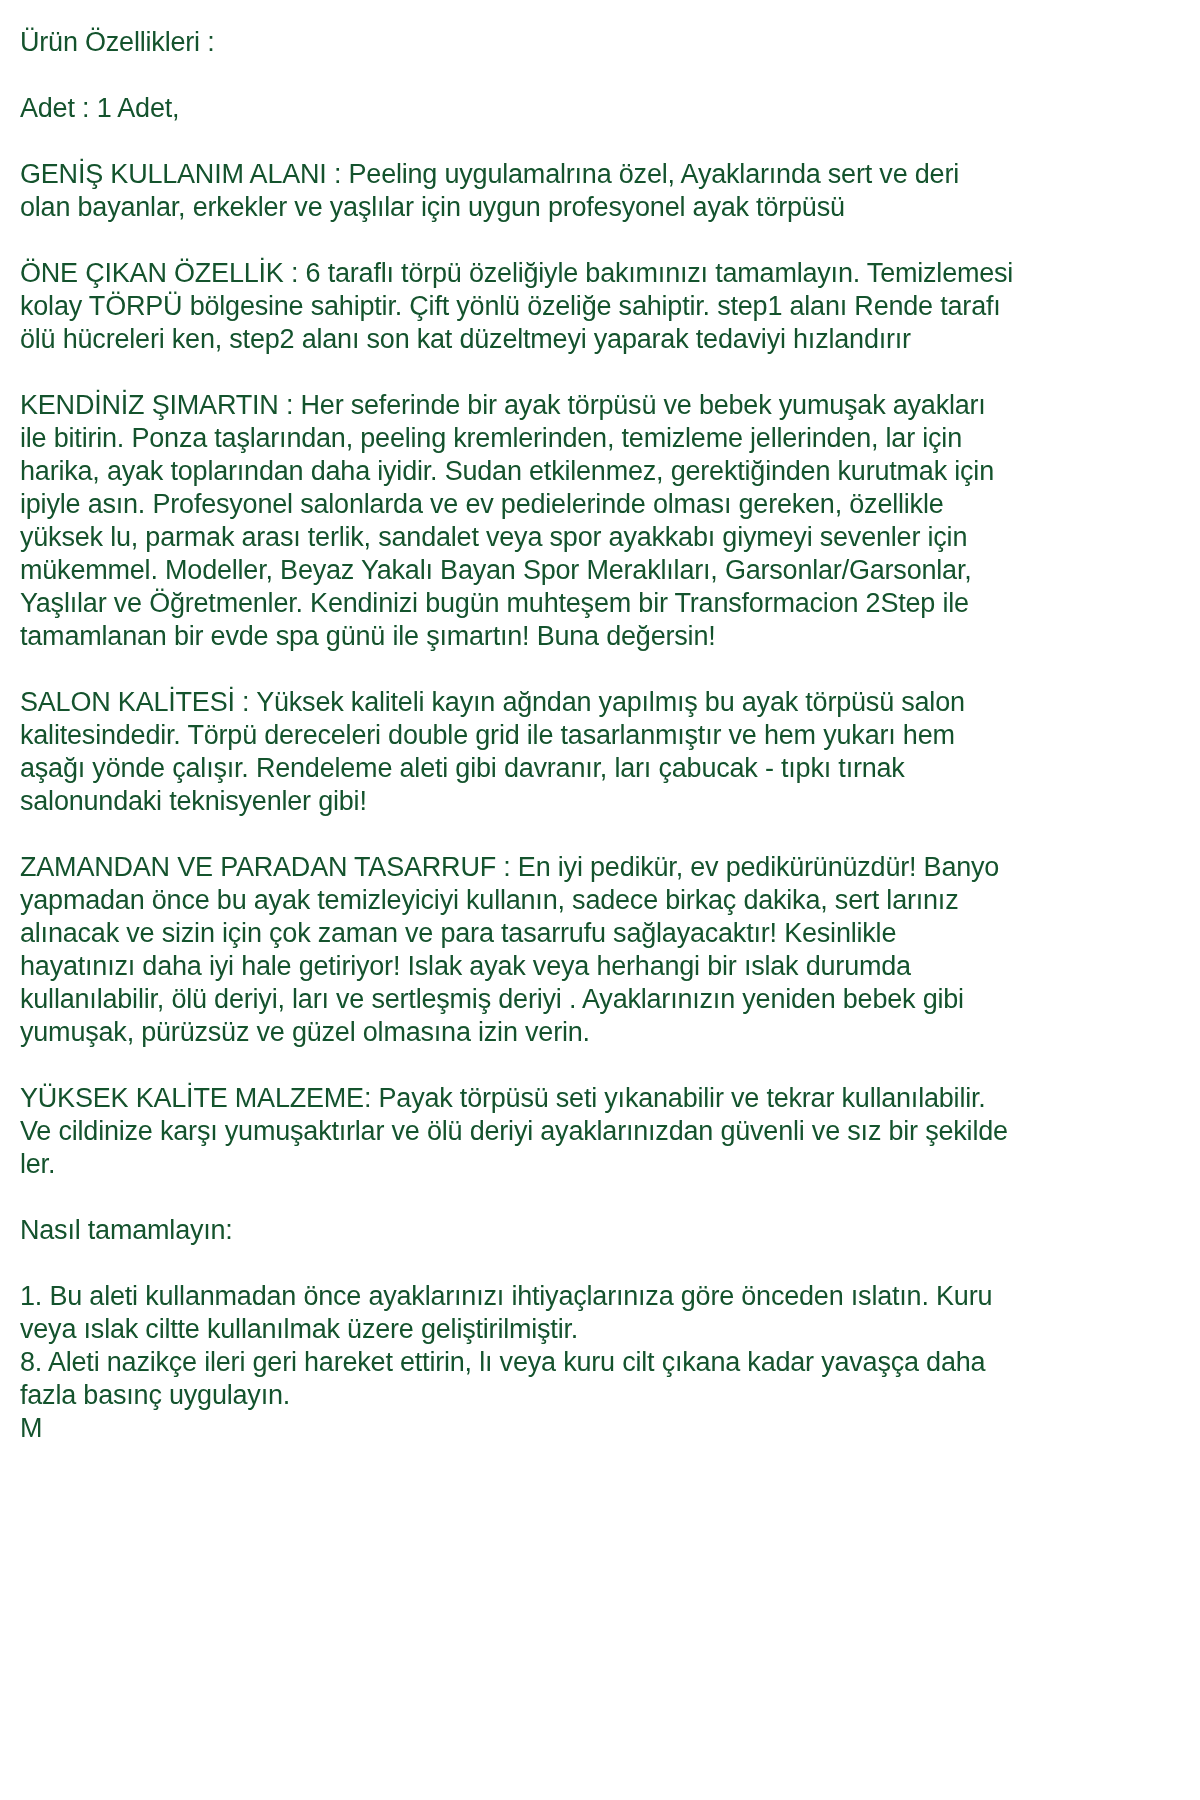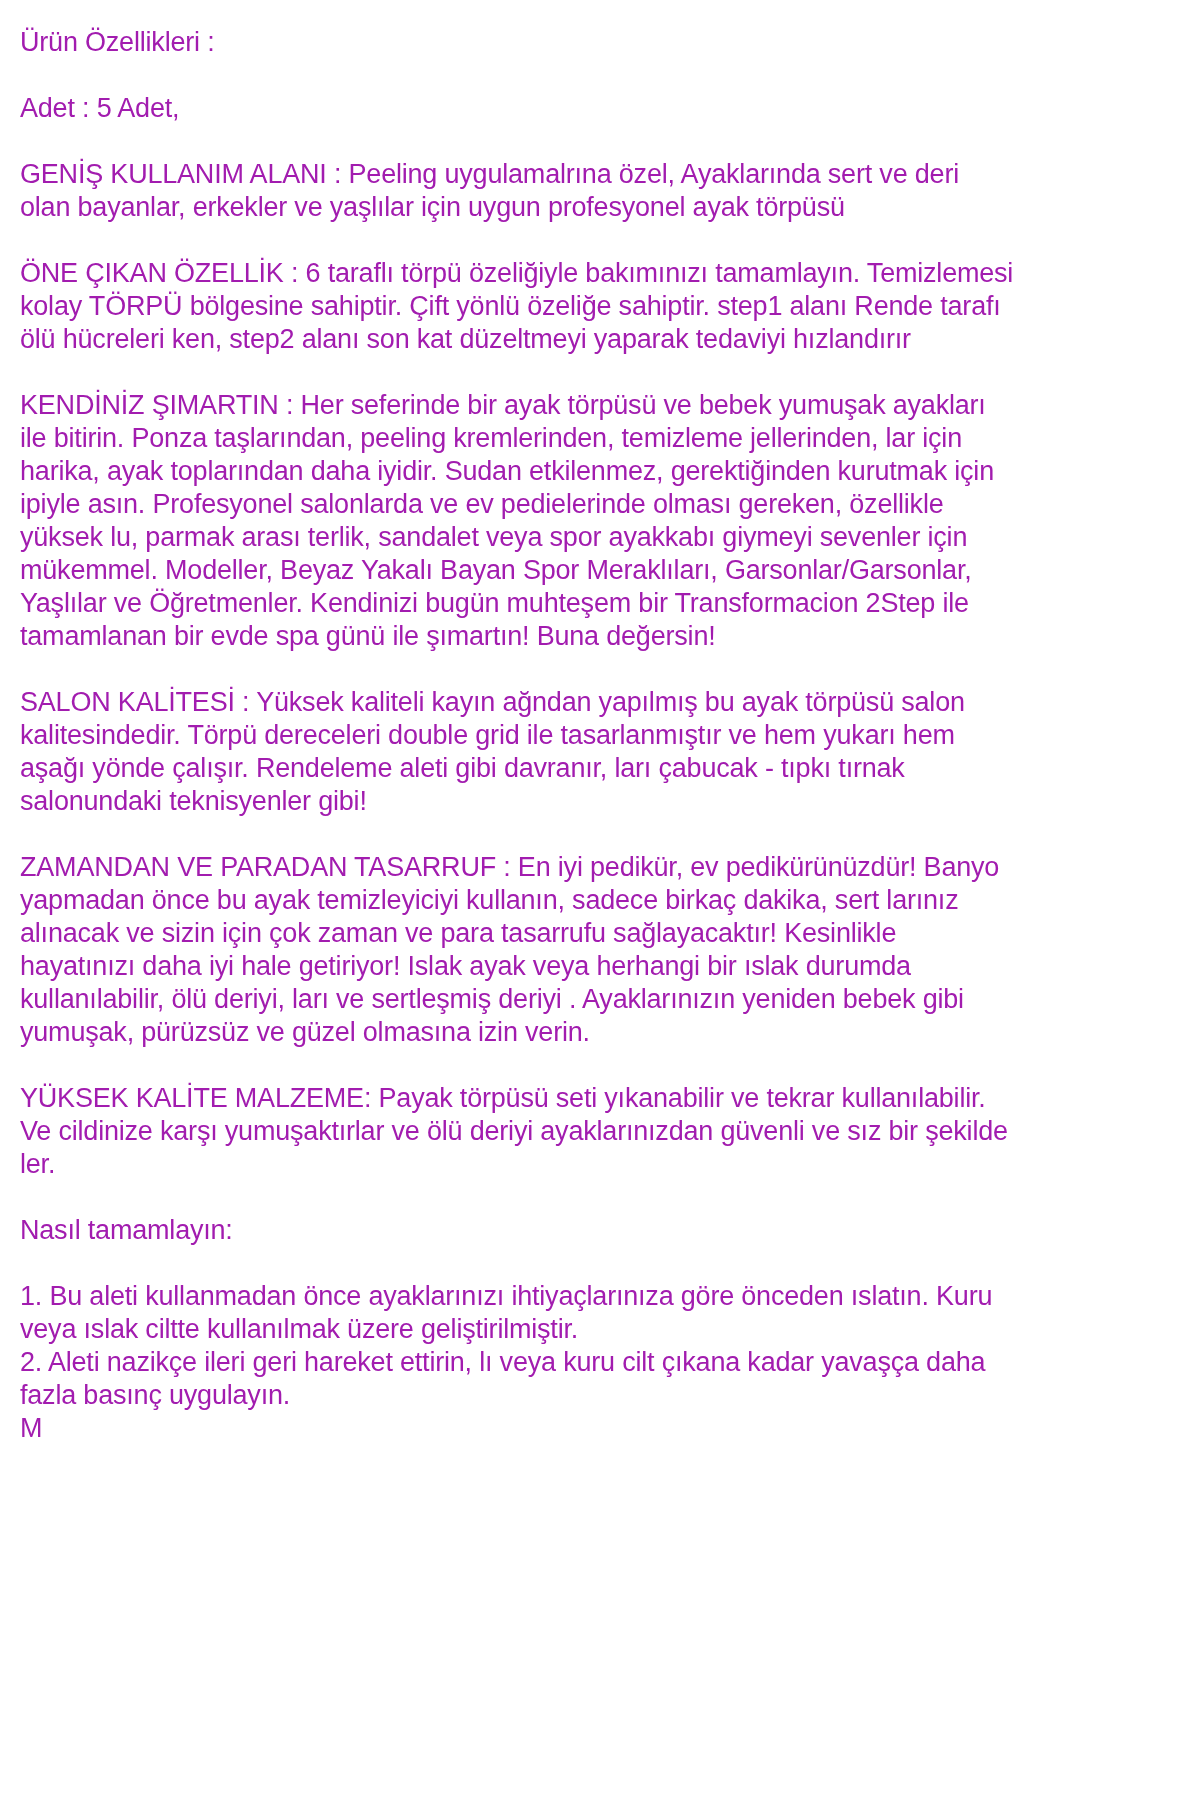--- a/index.html
+++ b/index.html
@@ -29,26 +29,26 @@
   }
   .line {
     display: block;
     white-space: pre-wrap;
   }
 </style>
 </head>
 <body style="background: rgb(255, 255, 255);">
 
 <main class="page">
-  <div class="doc" id="doc" style="color: #a21caf;">
+  <div class="doc" id="doc" style="color: #14532d;">
       <p class="block">
         <span class="line">Ürün Özellikleri :</span>
       </p>
       <p class="block">
-        <span class="line">Adet : 5 Adet,</span>
+        <span class="line">Adet : 1 Adet,</span>
       </p>
       <p class="block">
         <span class="line">GENİŞ KULLANIM ALANI : Peeling uygulamalrına özel, Ayaklarında sert ve deri olan bayanlar, erkekler ve yaşlılar için uygun profesyonel ayak törpüsü</span>
       </p>
       <p class="block">
         <span class="line">ÖNE ÇIKAN ÖZELLİK : 6 taraflı törpü özeliğiyle bakımınızı tamamlayın. Temizlemesi kolay TÖRPÜ bölgesine sahiptir. Çift yönlü özeliğe sahiptir. step1 alanı Rende tarafı ölü hücreleri ken, step2 alanı son kat düzeltmeyi yaparak tedaviyi hızlandırır</span>
       </p>
       <p class="block">
         <span class="line">KENDİNİZ ŞIMARTIN : Her seferinde bir ayak törpüsü ve bebek yumuşak ayakları ile bitirin. Ponza taşlarından, peeling kremlerinden, temizleme jellerinden, lar için harika, ayak toplarından daha iyidir. Sudan etkilenmez, gerektiğinden kurutmak için ipiyle asın. Profesyonel salonlarda ve ev pedielerinde olması gereken, özellikle yüksek lu, parmak arası terlik, sandalet veya spor ayakkabı giymeyi sevenler için mükemmel. Modeller, Beyaz Yakalı Bayan Spor Meraklıları, Garsonlar/Garsonlar, Yaşlılar ve Öğretmenler. Kendinizi bugün muhteşem bir Transformacion 2Step ile tamamlanan bir evde spa günü ile şımartın! Buna değersin!</span>
       </p>
@@ -59,17 +59,17 @@
         <span class="line">ZAMANDAN VE PARADAN TASARRUF : En iyi pedikür, ev pedikürünüzdür! Banyo yapmadan önce bu ayak temizleyiciyi kullanın, sadece birkaç dakika, sert larınız alınacak ve sizin için çok zaman ve para tasarrufu sağlayacaktır! Kesinlikle hayatınızı daha iyi hale getiriyor! Islak ayak veya herhangi bir ıslak durumda kullanılabilir, ölü deriyi, ları ve sertleşmiş deriyi . Ayaklarınızın yeniden bebek gibi yumuşak, pürüzsüz ve güzel olmasına izin verin.</span>
       </p>
       <p class="block">
         <span class="line">YÜKSEK KALİTE MALZEME: Payak törpüsü seti yıkanabilir ve tekrar kullanılabilir. Ve cildinize karşı yumuşaktırlar ve ölü deriyi ayaklarınızdan güvenli ve sız bir şekilde ler.</span>
       </p>
       <p class="block">
         <span class="line">Nasıl tamamlayın:</span>
       </p>
       <p class="block">
         <span class="line">1. Bu aleti kullanmadan önce ayaklarınızı ihtiyaçlarınıza göre önceden ıslatın. Kuru veya ıslak ciltte kullanılmak üzere geliştirilmiştir.</span>
-        <span class="line">2. Aleti nazikçe ileri geri hareket ettirin, lı veya kuru cilt çıkana kadar yavaşça daha fazla basınç uygulayın.</span>
+        <span class="line">8. Aleti nazikçe ileri geri hareket ettirin, lı veya kuru cilt çıkana kadar yavaşça daha fazla basınç uygulayın.</span>
         <span class="line">M</span>
       </p>
     </div>
 </main>
 
 </body></html>

